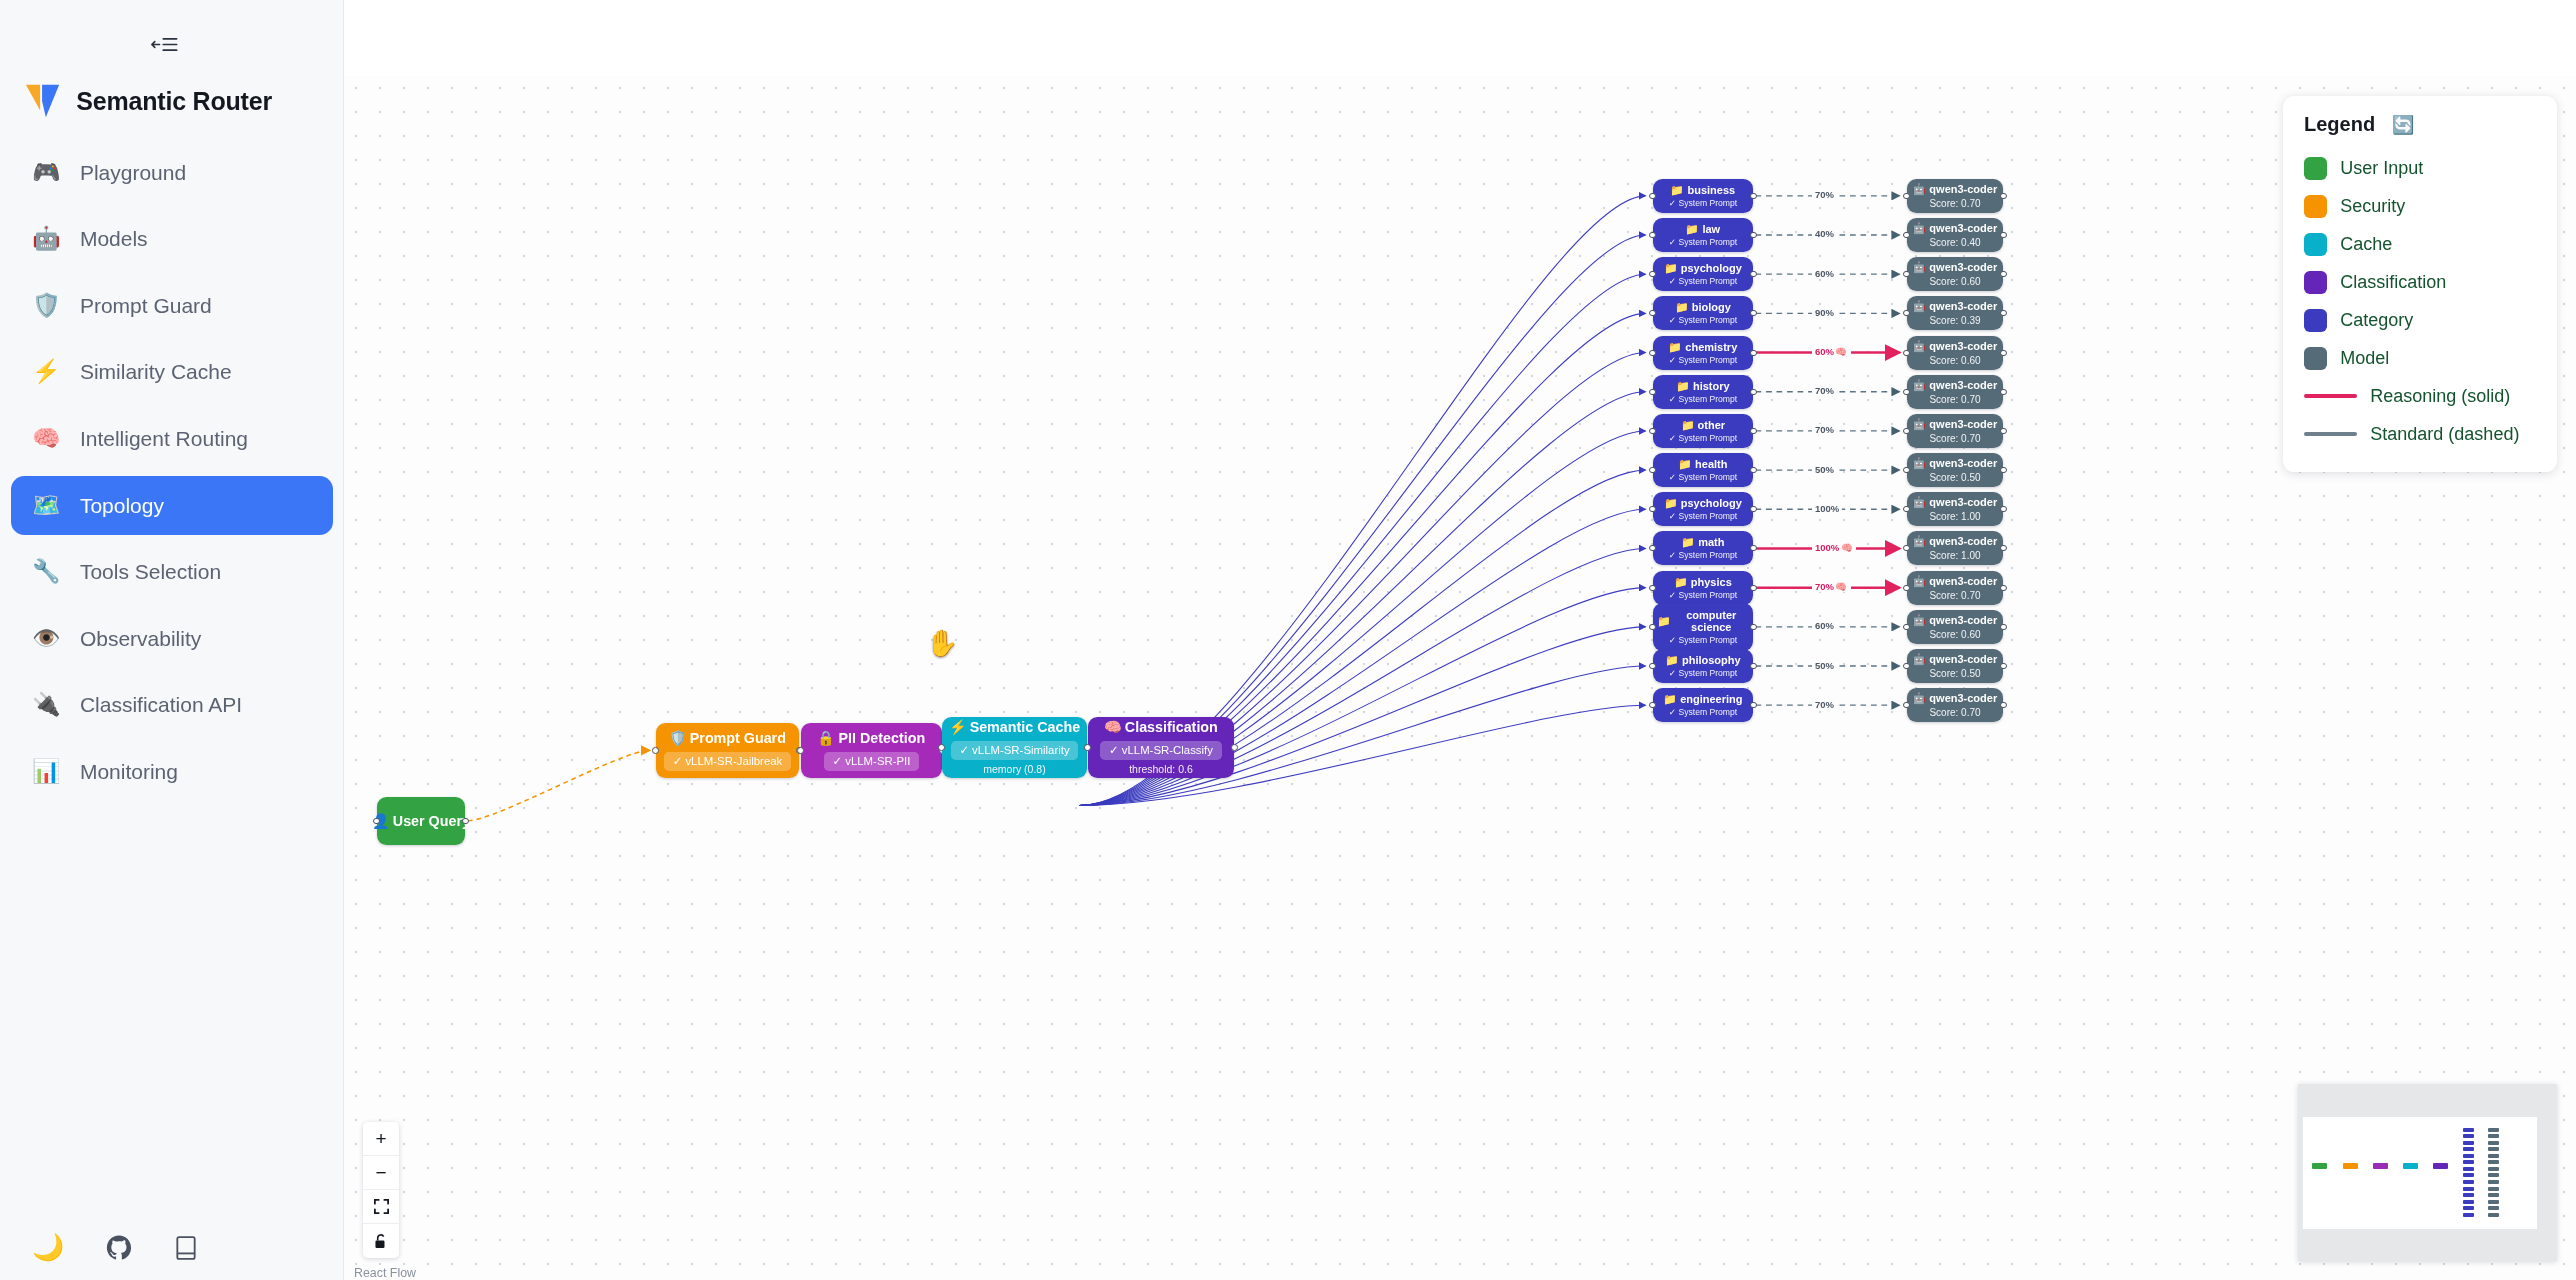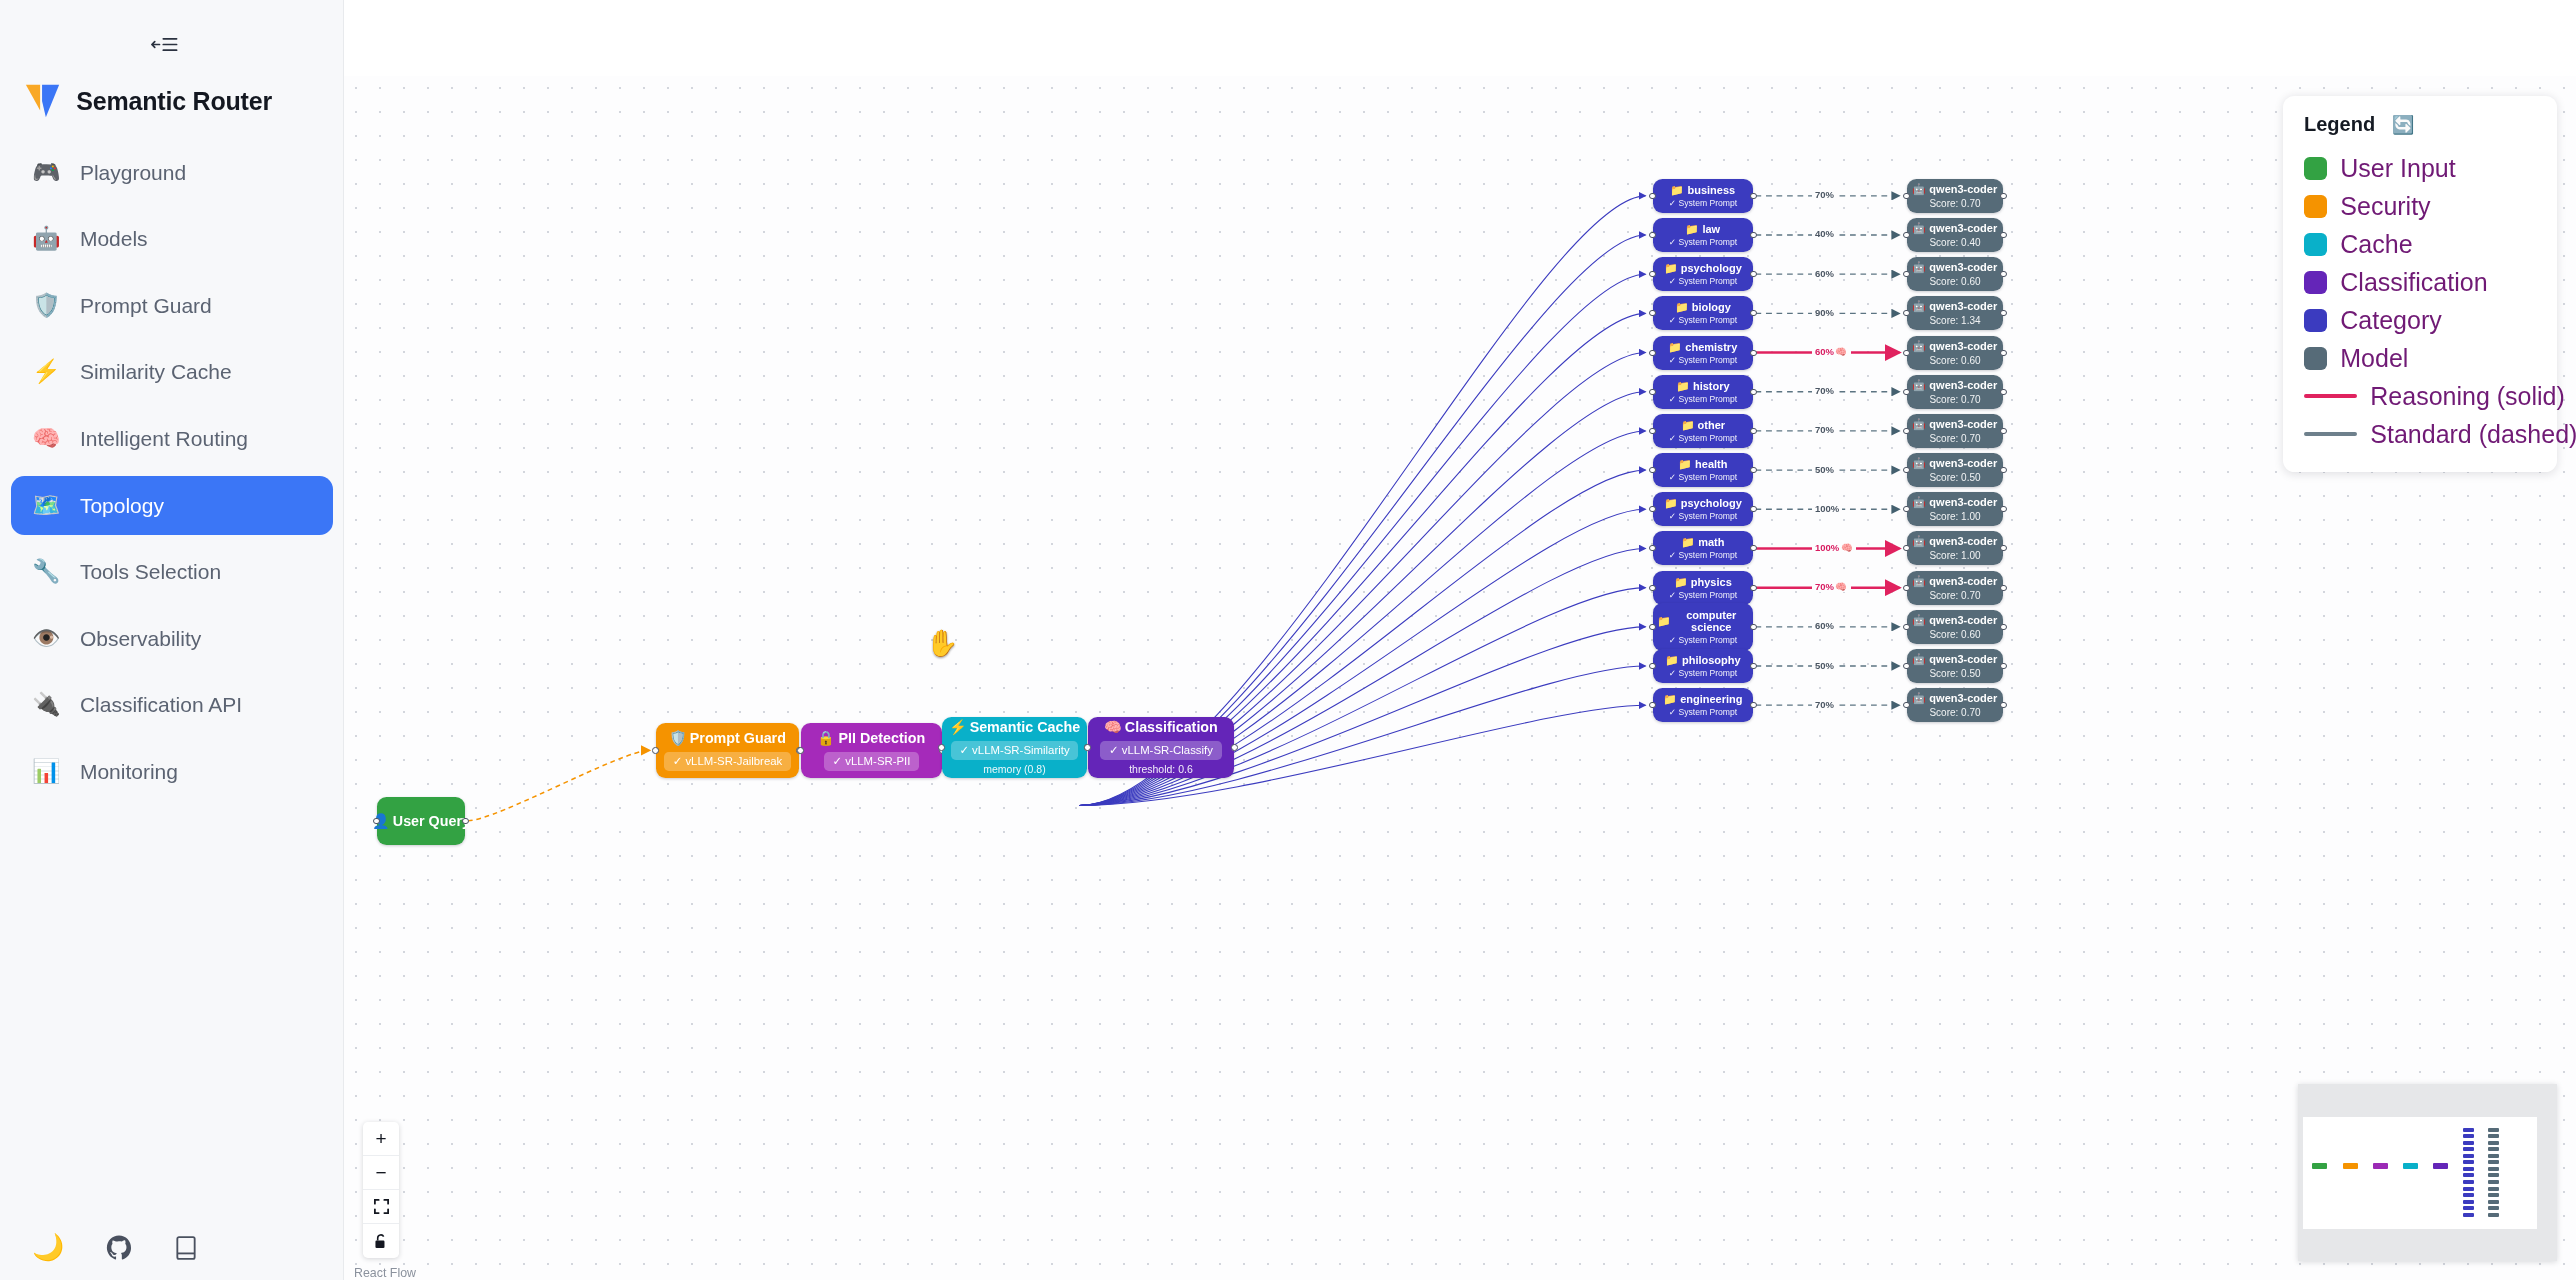--- a/index.html
+++ b/index.html
@@ -157,21 +157,21 @@
     padding: 17px 21px 19px 21px;
   }
   #legend-head {
     display: flex; align-items: center; gap: 17px; margin-bottom: 13.3px;
   }
   #legend-title { font-size: 20px; font-weight: bold; color: #151a23; }
   #legend-refresh { font-size: 18px; cursor: pointer; line-height: 1; }
   .legend-row { display: flex; align-items: center; gap: 13.3px; height: 38px; }
   .legend-sw { width: 23px; height: 23px; border-radius: 5.7px; flex: 0 0 auto; }
   .legend-line { width: 53px; height: 3.8px; border-radius: 1.9px; flex: 0 0 auto; }
-  .legend-text { font-size: 25px; color: #701a75; white-space: nowrap; }
+  .legend-text { font-size: 18px; color: #14532d; white-space: nowrap; }
 
   
   #controls {
     position: absolute; left: 363px; bottom: 22px;
     width: 36px;
     background: #ffffff;
     border-radius: 4.8px;
     box-shadow: 0 1px 4.8px rgba(20,25,40,0.18);
     display: flex; flex-direction: column;
   }
@@ -477,21 +477,21 @@
           </span>
           <span class="node-sub">✓ System Prompt</span>
           <span class="handle left"></span>
           <span class="handle right"></span>
         </div>
         <div class="node model-node" style="left: 1563px; top: 220px;">
           <span class="node-title">
             <span>🤖</span>
             <span>qwen3-coder</span>
           </span>
-          <span class="node-sub">Score: 1.34</span>
+          <span class="node-sub">Score: 0.39</span>
           <span class="handle left"></span>
           <span class="handle right"></span>
         </div>
         <div class="edge-label" style="left: 1468px; top: 231px;">
           <span>90%</span>
         </div>
         <div class="node cat-node" style="left: 1309px; top: 260px;">
           <span class="node-title">
             <span>📁</span>
             <span class="cat-label">chemistry</span>

